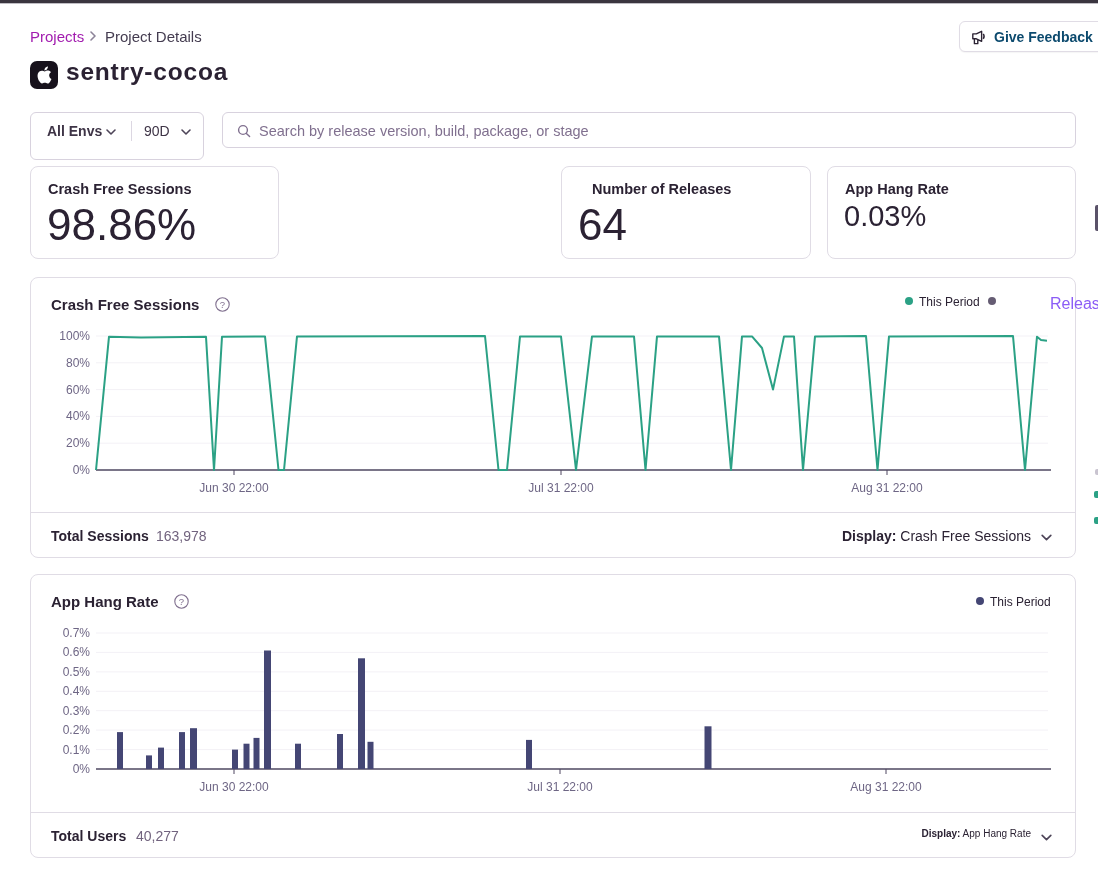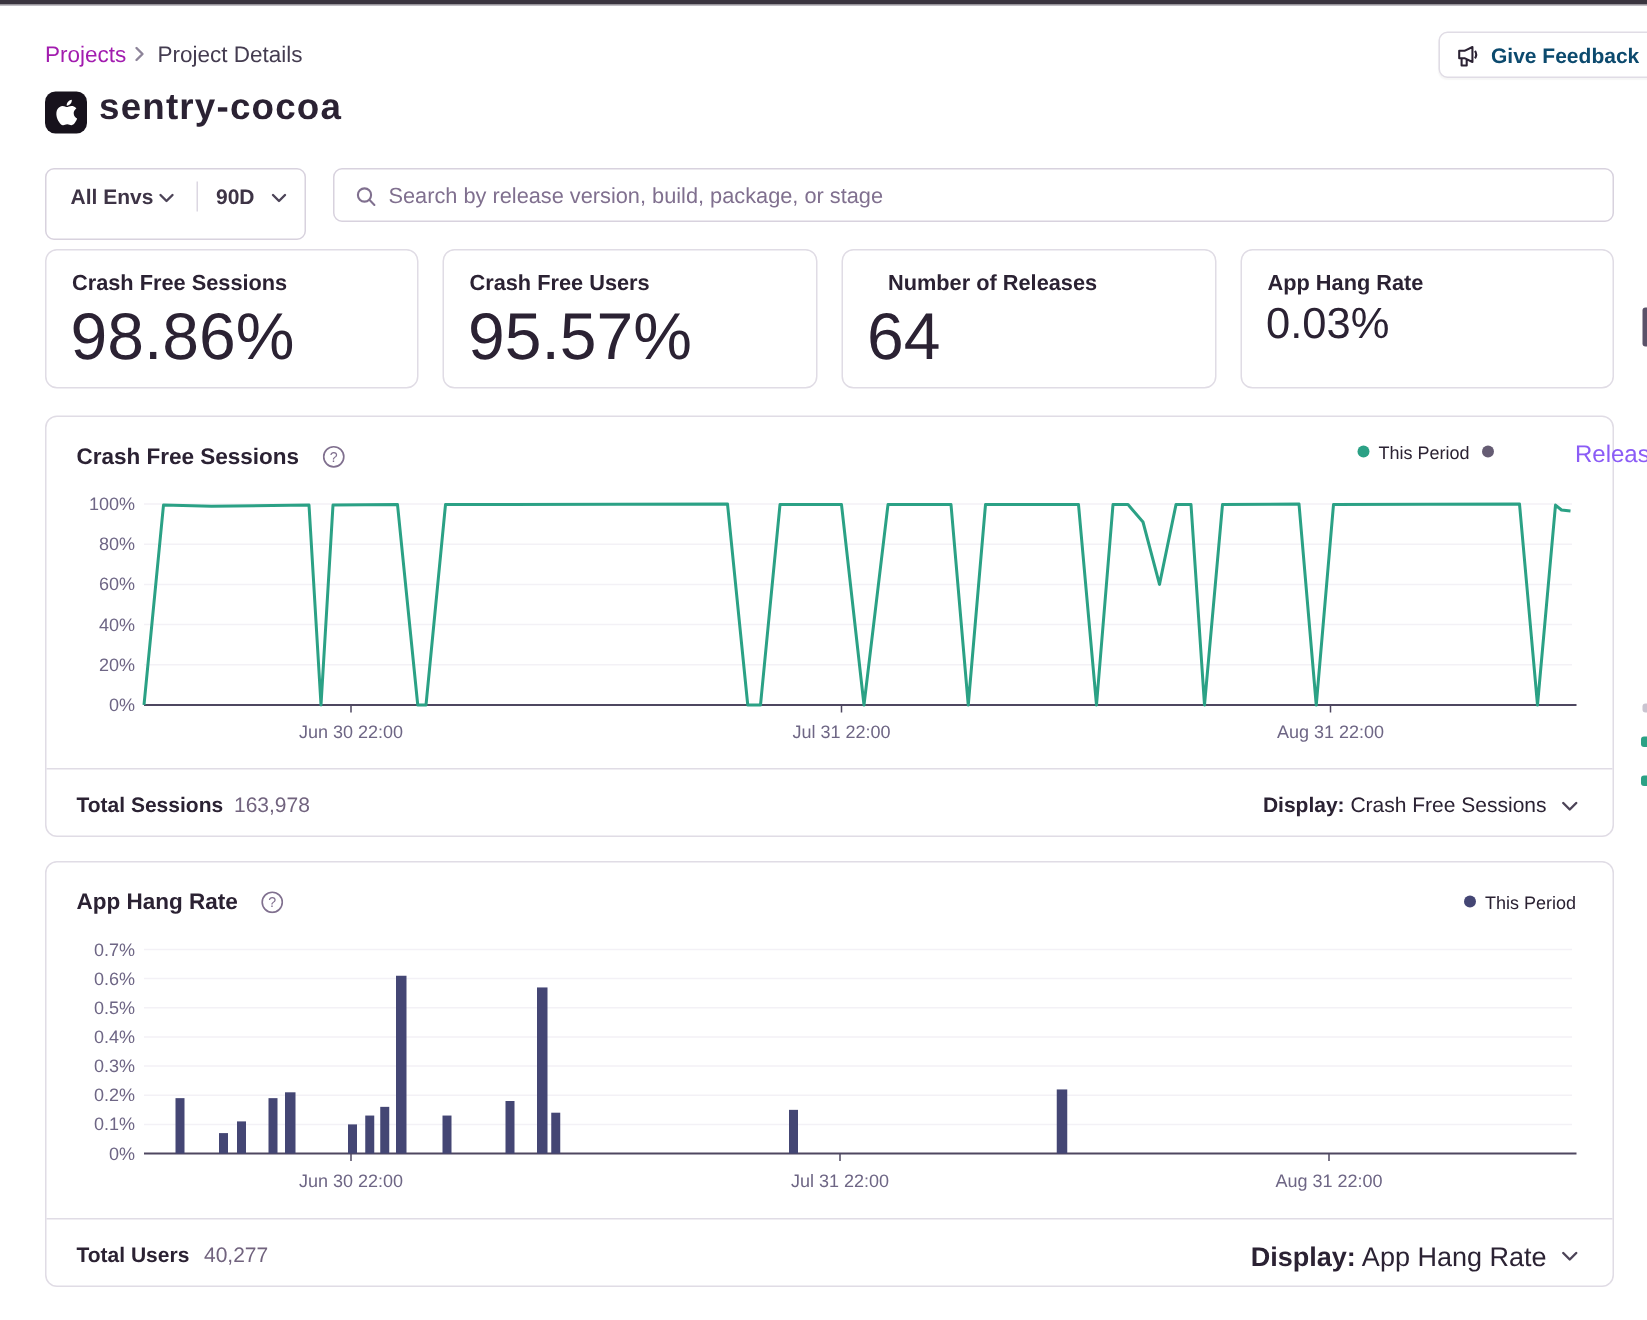--- a/index.html
+++ b/index.html
@@ -35,40 +35,36 @@
     </svg>
   </div>
   <div class="abs" style="left:66px;top:58px;font-size:24.5px;font-weight:bold;color:#2b2233;letter-spacing:0.8px;">sentry-cocoa</div>
 
   <div class="abs" style="left:30px;top:112px;width:174px;height:48px;border:1px solid #d8d2de;border-radius:6px;background:#fff;">
     <div class="abs" style="left:16px;top:10px;font-size:14px;font-weight:bold;color:#3e3446;">All Envs</div>
     <svg class="abs" style="left:74px;top:14px;" width="12" height="10" viewBox="0 0 12 10">
         <path d="M2 3 L6 7 L10 3" stroke="#4d4458" stroke-width="1.6" fill="none" stroke-linecap="round" stroke-linejoin="round"></path>
       </svg>
     <div class="abs" style="left:100px;top:8px;width:1px;height:20px;background:#dcd7e2;"></div>
-    <div class="abs" style="left:113px;top:10px;font-size:14px;font-weight:bold;color:#3e3446;">90D</div>
+    <div class="abs" style="left:113px;top:10px;font-size:14px;font-weight:normal;color:#3e3446;">90D</div>
     <svg class="abs" style="left:149px;top:14px;" width="12" height="10" viewBox="0 0 12 10">
         <path d="M2 3 L6 7 L10 3" stroke="#4d4458" stroke-width="1.6" fill="none" stroke-linecap="round" stroke-linejoin="round"></path>
       </svg>
   </div>
   <div class="abs" style="left:222px;top:112px;width:854px;height:36px;border:1px solid #d8d2de;border-radius:6px;background:#fff;">
     <svg class="abs" style="left:13px;top:10px;" width="16" height="16" viewBox="0 0 16 16">
         <circle cx="7" cy="7" r="4.4" stroke="#80708f" stroke-width="1.4" fill="none"></circle>
         <path d="M10.4 10.4 L13.6 13.6" stroke="#80708f" stroke-width="1.4" stroke-linecap="round"></path>
       </svg>
     <div class="abs" style="left:36px;top:10px;font-size:14.5px;color:#80708f;">Search by release version, build, package, or stage</div>
   </div>
 
   <div class="panel" style="left:30px;top:166px;width:249px;height:93px;">
     <div class="abs" style="left:17px;top:14px;font-size:14.5px;font-weight:bold;color:#2b2233;">Crash Free Sessions</div>
     <div class="abs" style="left:16px;top:33px;font-size:44px;color:#2b2233;">98.86%</div>
-  </div>
-  <div class="panel" style="left:295px;top:166px;width:250px;height:93px;">
-    <div class="abs" style="left:17px;top:14px;font-size:14.5px;font-weight:bold;color:#2b2233;">Crash Free Users</div>
-    <div class="abs" style="left:16px;top:33px;font-size:44px;color:#2b2233;">95.57%</div>
   </div>
   <div class="panel" style="left:561px;top:166px;width:250px;height:93px;">
     <div class="abs" style="left:30px;top:14px;font-size:14.5px;font-weight:bold;color:#2b2233;">Number of Releases</div>
     <div class="abs" style="left:16px;top:33px;font-size:44px;color:#2b2233;">64</div>
   </div>
   <div class="panel" style="left:827px;top:166px;width:249px;height:93px;">
     <div class="abs" style="left:17px;top:14px;font-size:14.5px;font-weight:bold;color:#2b2233;">App Hang Rate</div>
     <div class="abs" style="left:16px;top:33px;font-size:29px;color:#2b2233;">0.03%</div>
   </div>
 
@@ -178,21 +174,21 @@
         <rect x="306" y="159" width="6" height="35"></rect>
         <rect x="327" y="83.3" width="7" height="110.7"></rect>
         <rect x="336.5" y="166.8" width="6" height="27.2"></rect>
         <rect x="495" y="164.9" width="6" height="29.1"></rect>
         <rect x="673.5" y="151.3" width="7" height="42.7"></rect>
       </g>
     </svg>
     <div class="abs" style="left:0;top:237px;width:1044px;height:45px;border-top:1px solid #e0dce5;">
       <div class="abs" style="left:20px;top:15px;font-size:14px;font-weight:bold;color:#2b2233;">Total Users</div>
       <div class="abs" style="left:105px;top:15px;font-size:14px;color:#71637e;">40,277</div>
-      <div class="abs" style="right:44px;top:15px;font-size:18px;color:#2b2233;padding-left:18px;"><b>Display:</b> App Hang Rate</div>
+      <div class="abs" style="right:44px;top:15px;font-size:10px;color:#2b2233;padding-left:18px;"><b>Display:</b> App Hang Rate</div>
       <svg class="abs" style="right:22px;top:19px;" width="13" height="11" viewBox="0 0 12 10">
           <path d="M2 3 L6 7 L10 3" stroke="#4d4458" stroke-width="1.5" fill="none" stroke-linecap="round" stroke-linejoin="round"></path>
         </svg>
     </div>
   </div>
 
   <div class="abs" style="left:1095px;top:205px;width:3px;height:26px;background:#5a5269;border-radius:2px 0 0 2px;"></div>
   <div class="abs" style="left:1095px;top:469px;width:3px;height:6px;background:#c9c4d0;border-radius:2px 0 0 2px;"></div>
   <div class="abs" style="left:1094px;top:491px;width:4px;height:7px;background:#2ba185;border-radius:2px 0 0 2px;"></div>
   <div class="abs" style="left:1094px;top:517px;width:4px;height:7px;background:#2ba185;border-radius:2px 0 0 2px;"></div>

